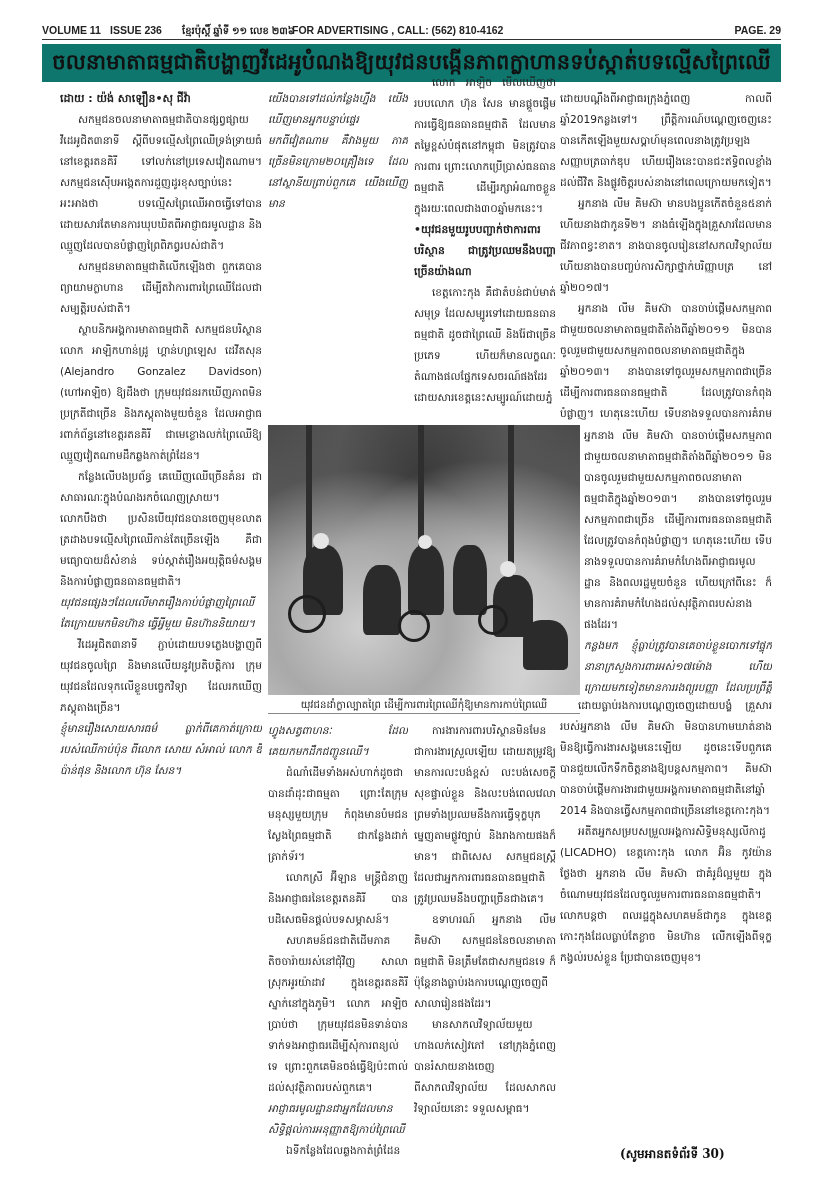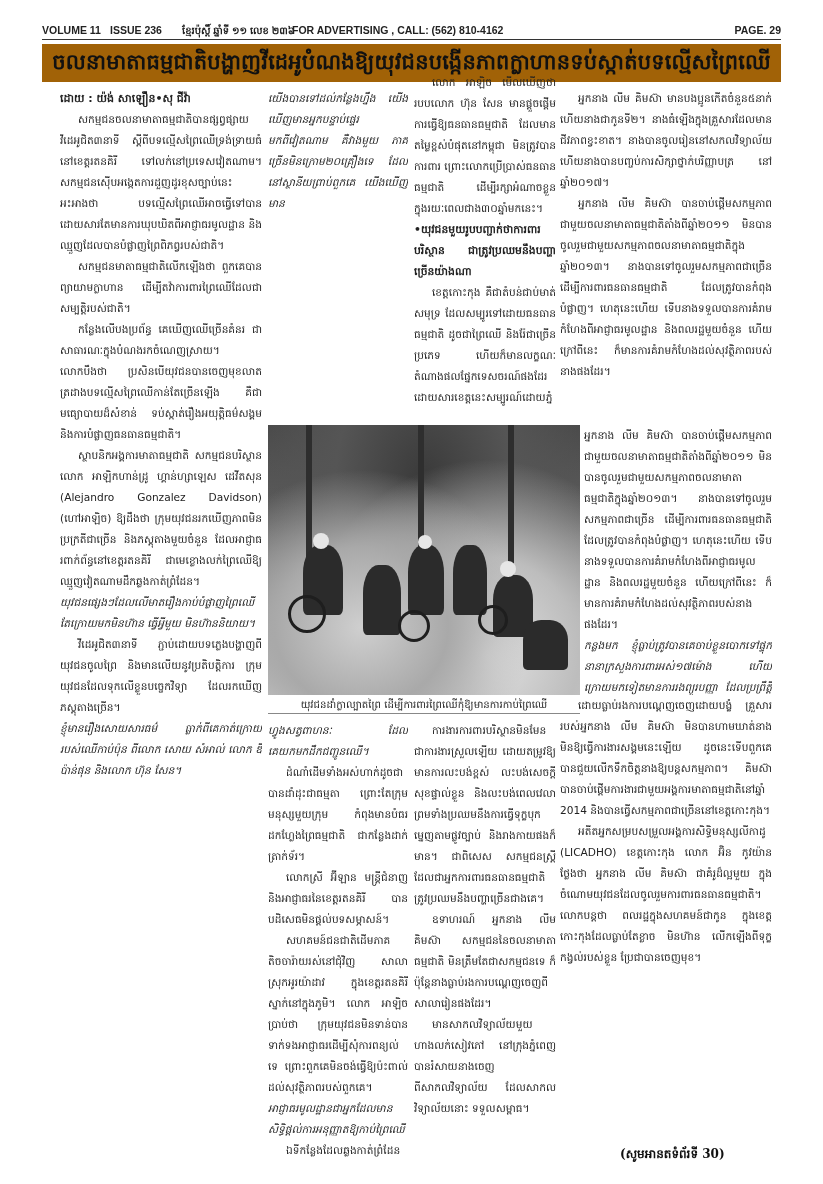--- a/index.html
+++ b/index.html
@@ -13,21 +13,21 @@
   }
   .masthead span { position: absolute; top: 0; white-space: nowrap; }
   .mh-vol { left: 0; }
   .mh-issue { left: 68px; }
   .mh-khdate { left: 140px; font-weight: bold; font-size: 10px; }
   .mh-ad { left: 242px; padding-left: 8px; }
   .mh-page { right: 0; }
 
   .headline-band {
     position: absolute; left: 42px; top: 44px; width: 739px; height: 38px;
-    background: #a16207; display: flex; align-items: center; justify-content: center;
+    background: #0f766e; display: flex; align-items: center; justify-content: center;
   }
   .headline {
     font-family: "DejaVu Serif", serif; font-weight: bold; font-size: 21px;
     color: #111; letter-spacing: 0.2px; white-space: nowrap; overflow: hidden;
   }
 
   .col {
     position: absolute; font-family: "DejaVu Sans", sans-serif; font-size: 10.6px;
     line-height: 21px; color: #222; text-align: justify; overflow: hidden;
   }
@@ -84,38 +84,39 @@
 </div>
 
 <div class="headline-band">
   <h1 class="headline">ចលនាមាតាធម្មជាតិបង្ហាញវីដេអូបំណងឱ្យយុវជនបង្កើនភាពក្លាហានទប់ស្កាត់បទល្មើសព្រៃឈើ</h1>
 </div>
 
 <div class="col c1">
   <p class="byline">ដោយ : យ៉ង់ សាឡឿន•សុ ជីវ៉ា</p>
   <p>សកម្មជនចលនាមាតាធម្មជាតិបានផ្សព្វផ្សាយវីដេអូជិត៣នាទី ស្តីពីបទល្មើសព្រៃឈើទ្រង់ទ្រាយធំនៅខេត្តរតនគិរី ទៅលក់នៅប្រទេសវៀតណាម។ សកម្មជនស៊ើបអង្កេតការដួញដូរខុសច្បាប់នេះអះអាងថា បទល្មើសព្រៃឈើអាចធ្វើទៅបានដោយសារតែមានការឃុបឃិតពីអាជ្ញាធរមូលដ្ឋាន និងឈ្មួញដែលបានបំផ្លាញព្រៃពិភព្វរបស់ជាតិ។</p>
   <p>សកម្មជនមាតាធម្មជាតិលើកឡើងថា ពួកគេបានព្យាយាមក្លាហាន ដើម្បីតវ៉ាការពារព្រៃឈើដែលជាសម្បត្តិរបស់ជាតិ។</p>
+  <p>ស្ថាបនិកអង្គការមាតាធម្មជាតិ សកម្មជនបរិស្ថានលោក អាឡិកហាន់ដ្រូ ហ្គាន់ហ្សាឡេស ដេវីតសុន (Alejandro Gonzalez Davidson) (ហៅអាឡិច) ឱ្យដឹងថា ក្រុមយុវជនរកឃើញភាពមិនប្រក្រតីជាច្រើន និងភស្តុតាងមួយចំនួន ដែលអាជ្ញាធរពាក់ព័ន្ធនៅខេត្តរតនគិរី ជាមេខ្លោងលក់ព្រៃឈើឱ្យឈ្មួញវៀតណាមដឹកឆ្លងកាត់ព្រំដែន។</p>
   <p>កន្លែងលើបងប្រព័ន្ធ គេឃើញឈើច្រើនគំនរ ជាសាធារណៈក្នុងបំណងរកចំណេញស្រាយ។ លោកបឹងថា ប្រសិនបើយុវជនបានចេញមុខលាតត្រដាងបទល្មើសព្រៃឈើកាន់តែច្រើនឡើង គឺជាមធ្យោបាយដ៏សំខាន់ ទប់ស្កាត់រឿងអយុត្តិធម៌សង្គម និងការបំផ្លាញធនធានធម្មជាតិ។</p>
-  <p>ស្ថាបនិកអង្គការមាតាធម្មជាតិ សកម្មជនបរិស្ថានលោក អាឡិកហាន់ដ្រូ ហ្គាន់ហ្សាឡេស ដេវីតសុន (Alejandro Gonzalez Davidson) (ហៅអាឡិច) ឱ្យដឹងថា ក្រុមយុវជនរកឃើញភាពមិនប្រក្រតីជាច្រើន និងភស្តុតាងមួយចំនួន ដែលអាជ្ញាធរពាក់ព័ន្ធនៅខេត្តរតនគិរី ជាមេខ្លោងលក់ព្រៃឈើឱ្យឈ្មួញវៀតណាមដឹកឆ្លងកាត់ព្រំដែន។</p>
   <p class="noindent ital">យុវជនផ្សេងៗដែលលើមាតរឿងកាប់បំផ្លាញព្រៃឈើ តែក្រោយមកមិនហ៊ាន ធ្វើអ្វីមួយ មិនហ៊ាននិយាយ។</p>
   <p>វីដេអូជិត៣នាទី ភ្ជាប់ដោយបទភ្លេងបង្ហាញពីយុវជនចូលព្រៃ និងមានលើយនូវប្រតិបត្តិការ ក្រុមយុវជនដែលទុកលើខ្លួនបច្ចេកវិទ្យា ដែលរកឃើញភស្តុតាងច្រើន។</p>
   <p class="noindent ital">ខ្ញុំមានរឿងសោយសារធម៌ ធ្លាក់ពីគេកាត់ក្រោយរបស់ឈើកាប់ប៉ុន ពីលោក សោយ សំអាល់ លោក ឌី ប៉ាន់ផុន និងលោក ហ៊ុន សែន។</p>
 </div>
 
 <div class="col c2">
   <p class="noindent ital">យើងបានទៅដល់កន្លែងហ្នឹង យើងឃើញមានអ្នកបន្ទាប់ផ្ទេរមកពីវៀតណាម គឺវាងមួយ ភាគច្រើនមិនក្រោម២០គ្រឿងទេ ដែលនៅស្ថានីយព្រាប់ពួកគេ យើងឃើញមាន</p>
 </div>
 
 <div class="col c3">
   <p>លោក អាឡិច មើលឃើញថា របបលោក ហ៊ុន សែន មានផ្តួចផ្តើមការធ្វើឱ្យធនធានធម្មជាតិ ដែលមានតម្លៃខ្ពស់បំផុតនៅកម្ពុជា មិនត្រូវបានការពារ ព្រោះលោកប្រើប្រាស់ធនធានធម្មជាតិ ដើម្បីរក្សាអំណាចខ្លួន ក្នុងរយៈពេលជាង៣០ឆ្នាំមកនេះ។</p>
   <p class="subhead">•យុវជនមួយរូបបញ្ជាក់ថាការពារបរិស្ថាន ជាត្រូវប្រឈមនឹងបញ្ហាច្រើនយ៉ាងណា</p>
   <p>ខេត្តកោះកុង គឺជាតំបន់ជាប់មាត់សមុទ្រ ដែលសម្បូរទៅដោយធនធានធម្មជាតិ ដូចជាព្រៃឈើ និងរ៉ែជាច្រើនប្រភេទ ហើយក៏មានលក្ខណៈតំណាងផលផ្នែកទេសចរណ៍ផងដែរ ដោយសារខេត្តនេះសម្បូរណ៍ដោយភ្នំ ព្រៅ ព្រៃលេខ ជាលេសពូរ ស៊ឹង និងកោះជាដើម។ ក៏ប៉ុន្តែខេត្តនេះក៏មានបញ្ហាបទល្មើសព្រៃឈើច្រើនផងដែរ។</p>
 </div>
 
 <div class="col c4a">
+  <p class="noindent">ដោយបណ្តឹងពីអាជ្ញាធរក្រុងភ្នំពេញ កាលពីឆ្នាំ2019កន្លងទៅ។ ព្រឹត្តិការណ៍បណ្តេញចេញនេះ បានកើតឡើងមួយសប្តាហ៍មុនពេលនាងត្រូវប្រឡងសញ្ញាបត្រធាក់ឌុប ហើយរឿងនេះបានជះឥទ្ធិពលខ្លាំងដល់ជីវិត និងផ្លូវចិត្តរបស់នាងនៅពេលក្រោយមកទៀត។</p>
   <p>អ្នកនាង លីម គិមស៊ា មានបងប្អូនកើតចំនួន៥នាក់ ហើយនាងជាកូនទី២។ នាងធំឡើងក្នុងគ្រួសារដែលមានជីវភាពខ្វះខាត។ នាងបានចូលរៀននៅសកលវិទ្យាល័យ ហើយនាងបានបញ្ចប់ការសិក្សាថ្នាក់បរិញ្ញាបត្រ នៅឆ្នាំ២០១៧។</p>
   <p>អ្នកនាង លីម គិមស៊ា បានចាប់ផ្តើមសកម្មភាពជាមួយចលនាមាតាធម្មជាតិតាំងពីឆ្នាំ២០១១ មិនបានចូលរួមជាមួយសកម្មភាពចលនាមាតាធម្មជាតិក្នុងឆ្នាំ២០១៣។ នាងបានទៅចូលរួមសកម្មភាពជាច្រើន ដើម្បីការពារធនធានធម្មជាតិ ដែលត្រូវបានកំពុងបំផ្លាញ។ ហេតុនេះហើយ ទើបនាងទទួលបានការគំរាមកំហែងពីអាជ្ញាធរមូលដ្ឋាន និងពលរដ្ឋមួយចំនួន ហើយក្រៅពីនេះ ក៏មានការគំរាមកំហែងដល់សុវត្ថិភាពរបស់នាងផងដែរ។</p>
 </div>
 
 <div class="col c4b">
   <p class="noindent">អ្នកនាង លីម គិមស៊ា បានចាប់ផ្តើមសកម្មភាពជាមួយចលនាមាតាធម្មជាតិតាំងពីឆ្នាំ២០១១ មិនបានចូលរួមជាមួយសកម្មភាពចលនាមាតាធម្មជាតិក្នុងឆ្នាំ២០១៣។ នាងបានទៅចូលរួមសកម្មភាពជាច្រើន ដើម្បីការពារធនធានធម្មជាតិ ដែលត្រូវបានកំពុងបំផ្លាញ។ ហេតុនេះហើយ ទើបនាងទទួលបានការគំរាមកំហែងពីអាជ្ញាធរមូលដ្ឋាន និងពលរដ្ឋមួយចំនួន ហើយក្រៅពីនេះ ក៏មានការគំរាមកំហែងដល់សុវត្ថិភាពរបស់នាងផងដែរ។</p>
   <p class="noindent ital">កន្លងមក ខ្ញុំធ្លាប់ត្រូវបានគេចាប់ខ្លួនបោកទៅផ្ទុកនានាក្រសួងការពារអស់១៧ម៉ោង ហើយក្រោយមកទៀតមានការរងព្យួរបញ្ញា ដែលប្រព្រឹត្តិបញ្ហារបស់នាងនៅក្នុងពេលនោះ។</p>
 </div>
 
 <div class="photo">
@@ -132,21 +133,21 @@
   <div class="head" style="left:232px;top:136px;width:16px;height:16px;"></div>
   <div class="fig" style="left:255px;top:195px;width:45px;height:50px;"></div>
   <div class="bike" style="left:20px;top:170px;width:38px;height:38px;"></div>
   <div class="bike" style="left:130px;top:185px;width:32px;height:32px;"></div>
   <div class="bike" style="left:210px;top:180px;width:30px;height:30px;"></div>
 </div>
 <div class="caption">យុវជនដាំក្លាល្បាតព្រៃ ដើម្បីការពារព្រៃឈើកុំឱ្យមានការកាប់ព្រៃឈើ</div>
 
 <div class="col c2b">
   <p class="noindent ital">ហ្វូងសត្វពាហនៈ ដែលគេយកមកដឹកជញ្ជូនឈើ។</p>
-  <p>ដំណាំដើមទាំងអស់ហាក់ដូចជាបានដាំដុះជាធម្មតា ព្រោះតែក្រុមមនុស្សមួយក្រុម កំពុងមានបំធរដកហ្លែងព្រៃធម្មជាតិ ជាកន្លែងដាក់ត្រាក់ទ័រ។</p>
+  <p>ដំណាំដើមទាំងអស់ហាក់ដូចជាបានដាំដុះជាធម្មតា ព្រោះតែក្រុមមនុស្សមួយក្រុម កំពុងមានបំមជនស្លែងព្រៃធម្មជាតិ ជាកន្លែងដាក់ត្រាក់ទ័រ។</p>
   <p>លោកស្រី អ៊ីឡាន មន្ត្រីជំនាញ និងអាជ្ញាធរនៃខេត្តរតនគិរី បានបដិសេធមិនផ្តល់បទសម្ភាសន៍។</p>
   <p>សហគមន៍ជនជាតិដើមភាគតិចចារ៉ាយរស់នៅជុំវិញ សាលាស្រុកអូរយ៉ាដាវ ក្នុងខេត្តរតនគិរី ស្នាក់នៅក្នុងភូមិ។ លោក អាឡិច ប្រាប់ថា ក្រុមយុវជនមិនទាន់បានទាក់ទងអាជ្ញាធរដើម្បីសុំការពន្យល់ទេ ព្រោះពួកគេមិនចង់ធ្វើឱ្យប៉ះពាល់ដល់សុវត្ថិភាពរបស់ពួកគេ។</p>
   <p class="noindent ital">អាជ្ញាធរមូលដ្ឋានជាអ្នកដែលមានសិទ្ធិផ្តល់ការអនុញ្ញាតឱ្យកាប់ព្រៃឈើ</p>
   <p>ឯទីកន្លែងដែលឆ្លងកាត់ព្រំដែន ៖ លោក អាជ្ញាធរ ស្រុក និងមន្ត្រីព្រៃឈើ បានរកឃើញ ២២ ខែខ្ញុំ។</p>
 </div>
 
 <div class="col c3b">
   <p>ការងារការពារបរិស្ថានមិនមែនជាការងារស្រួលឡើយ ដោយតម្រូវឱ្យមានការលះបង់ខ្ពស់ លះបង់សេចក្តីសុខផ្ទាល់ខ្លួន និងលះបង់ពេលវេលា ព្រមទាំងប្រឈមនឹងការធ្វើទុក្ខបុកម្នេញតាមផ្លូវច្បាប់ និងរាងកាយផងក៏មាន។ ជាពិសេស សកម្មជនស្ត្រី ដែលជាអ្នកការពារធនធានធម្មជាតិ ត្រូវប្រឈមនឹងបញ្ហាច្រើនជាងគេ។</p>
   <p>ឧទាហរណ៍ អ្នកនាង លីម គិមស៊ា សកម្មជននៃចលនាមាតាធម្មជាតិ មិនត្រឹមតែជាសកម្មជនទេ ក៏ប៉ុន្តែនាងធ្លាប់រងការបណ្តេញចេញពីសាលារៀនផងដែរ។</p>
   <p>មានសាកលវិទ្យាល័យមួយ ហាងលក់សៀវភៅ នៅក្រុងភ្នំពេញ បានរំសាយនាងចេញពីសាកលវិទ្យាល័យ ដែលសាកលវិទ្យាល័យនោះ ទទួលសម្ពាធ។</p>

